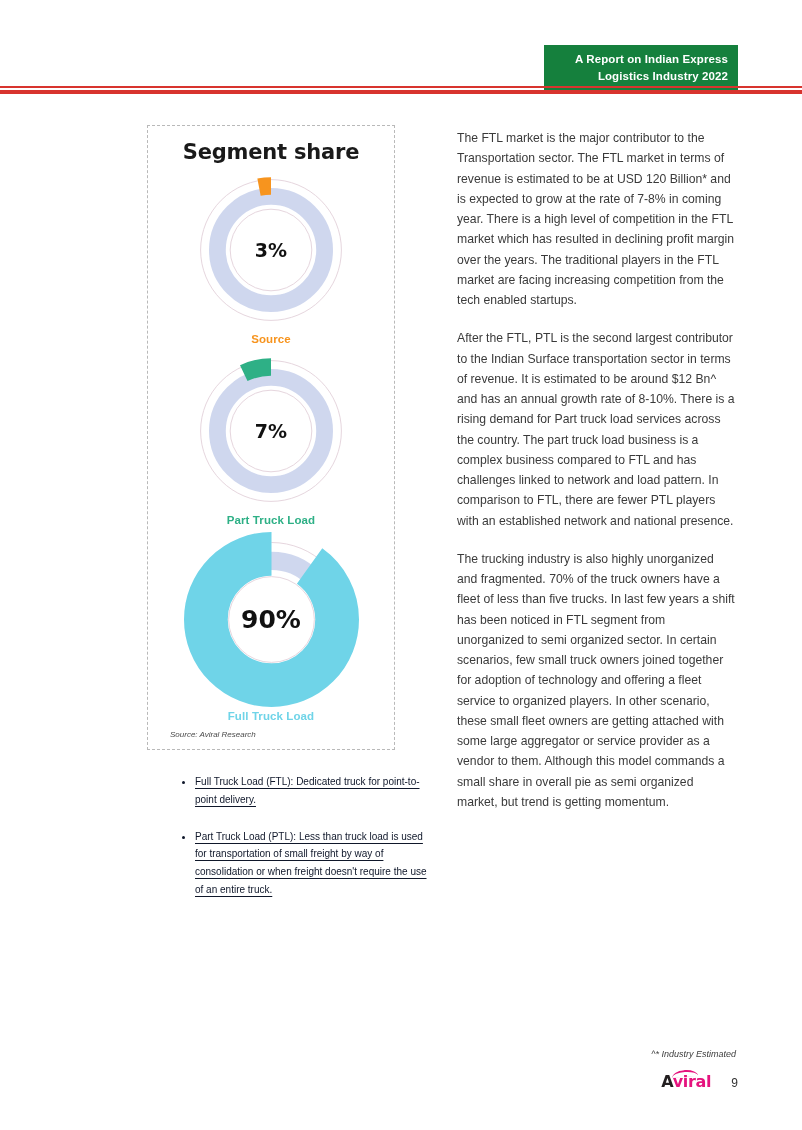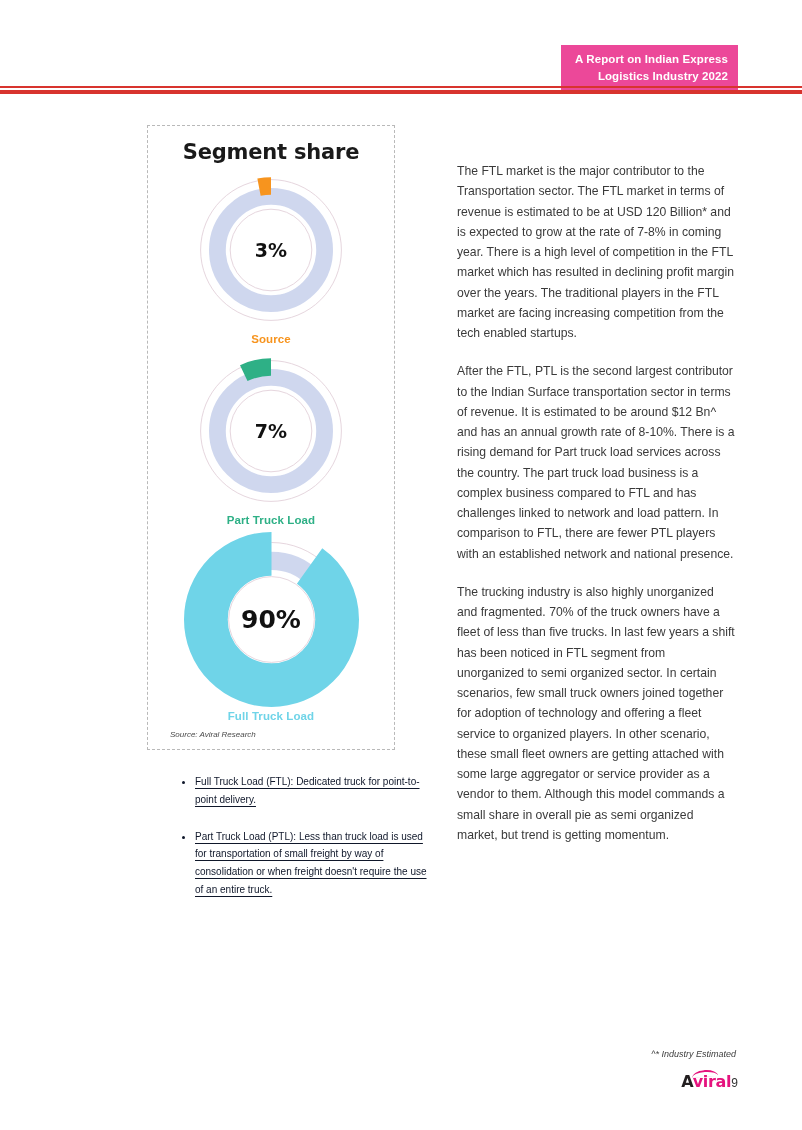--- a/index.html
+++ b/index.html
@@ -11,23 +11,23 @@
     font-family: "Liberation Sans", sans-serif;
     position: relative;
     overflow: hidden;
   }
 
   
   .banner {
     position: absolute;
     top: 45px;
     right: 64px;
-    background: #ec4899;
+    background: #15803d;
     color: #ffffff;
-    padding: 6px 10px 7px 14px;
+    padding: 6px 10px 7px 31px;
     text-align: right;
     font-size: 11.5px;
     font-weight: bold;
     line-height: 1.45;
     letter-spacing: 0.1px;
   }
   .banner div { white-space: nowrap; }
 
   .rule-thin {
     position: absolute;
@@ -51,21 +51,20 @@
     position: absolute;
     left: 147px;
     top: 125px;
     width: 290px;
   }
   .col-right {
     position: absolute;
     left: 457px;
     top: 128px;
     width: 278px;
-    margin-top: 33px;
   }
 
   
   .chart-panel {
     border: 1px dashed #b9b9b9;
     width: 248px;
     padding: 14px 0 10px 0;
     position: relative;
   }
   .chart-title {
@@ -149,20 +148,21 @@
     font-size: 9px;
     font-style: italic;
     color: #3d3d3d;
   }
   .logo-wrap {
     position: absolute;
     right: 64px;
     top: 1072px;
     display: flex;
     align-items: baseline;
+    gap: 20px;
   }
   .logo {
     position: relative;
     font-size: 16px;
     font-weight: 600;
     letter-spacing: -0.3px;
     font-family: "DejaVu Sans", sans-serif;
   }
   .logo .a-dark { color: #231F20; }
   .logo .viral { color: #E5137E; }

